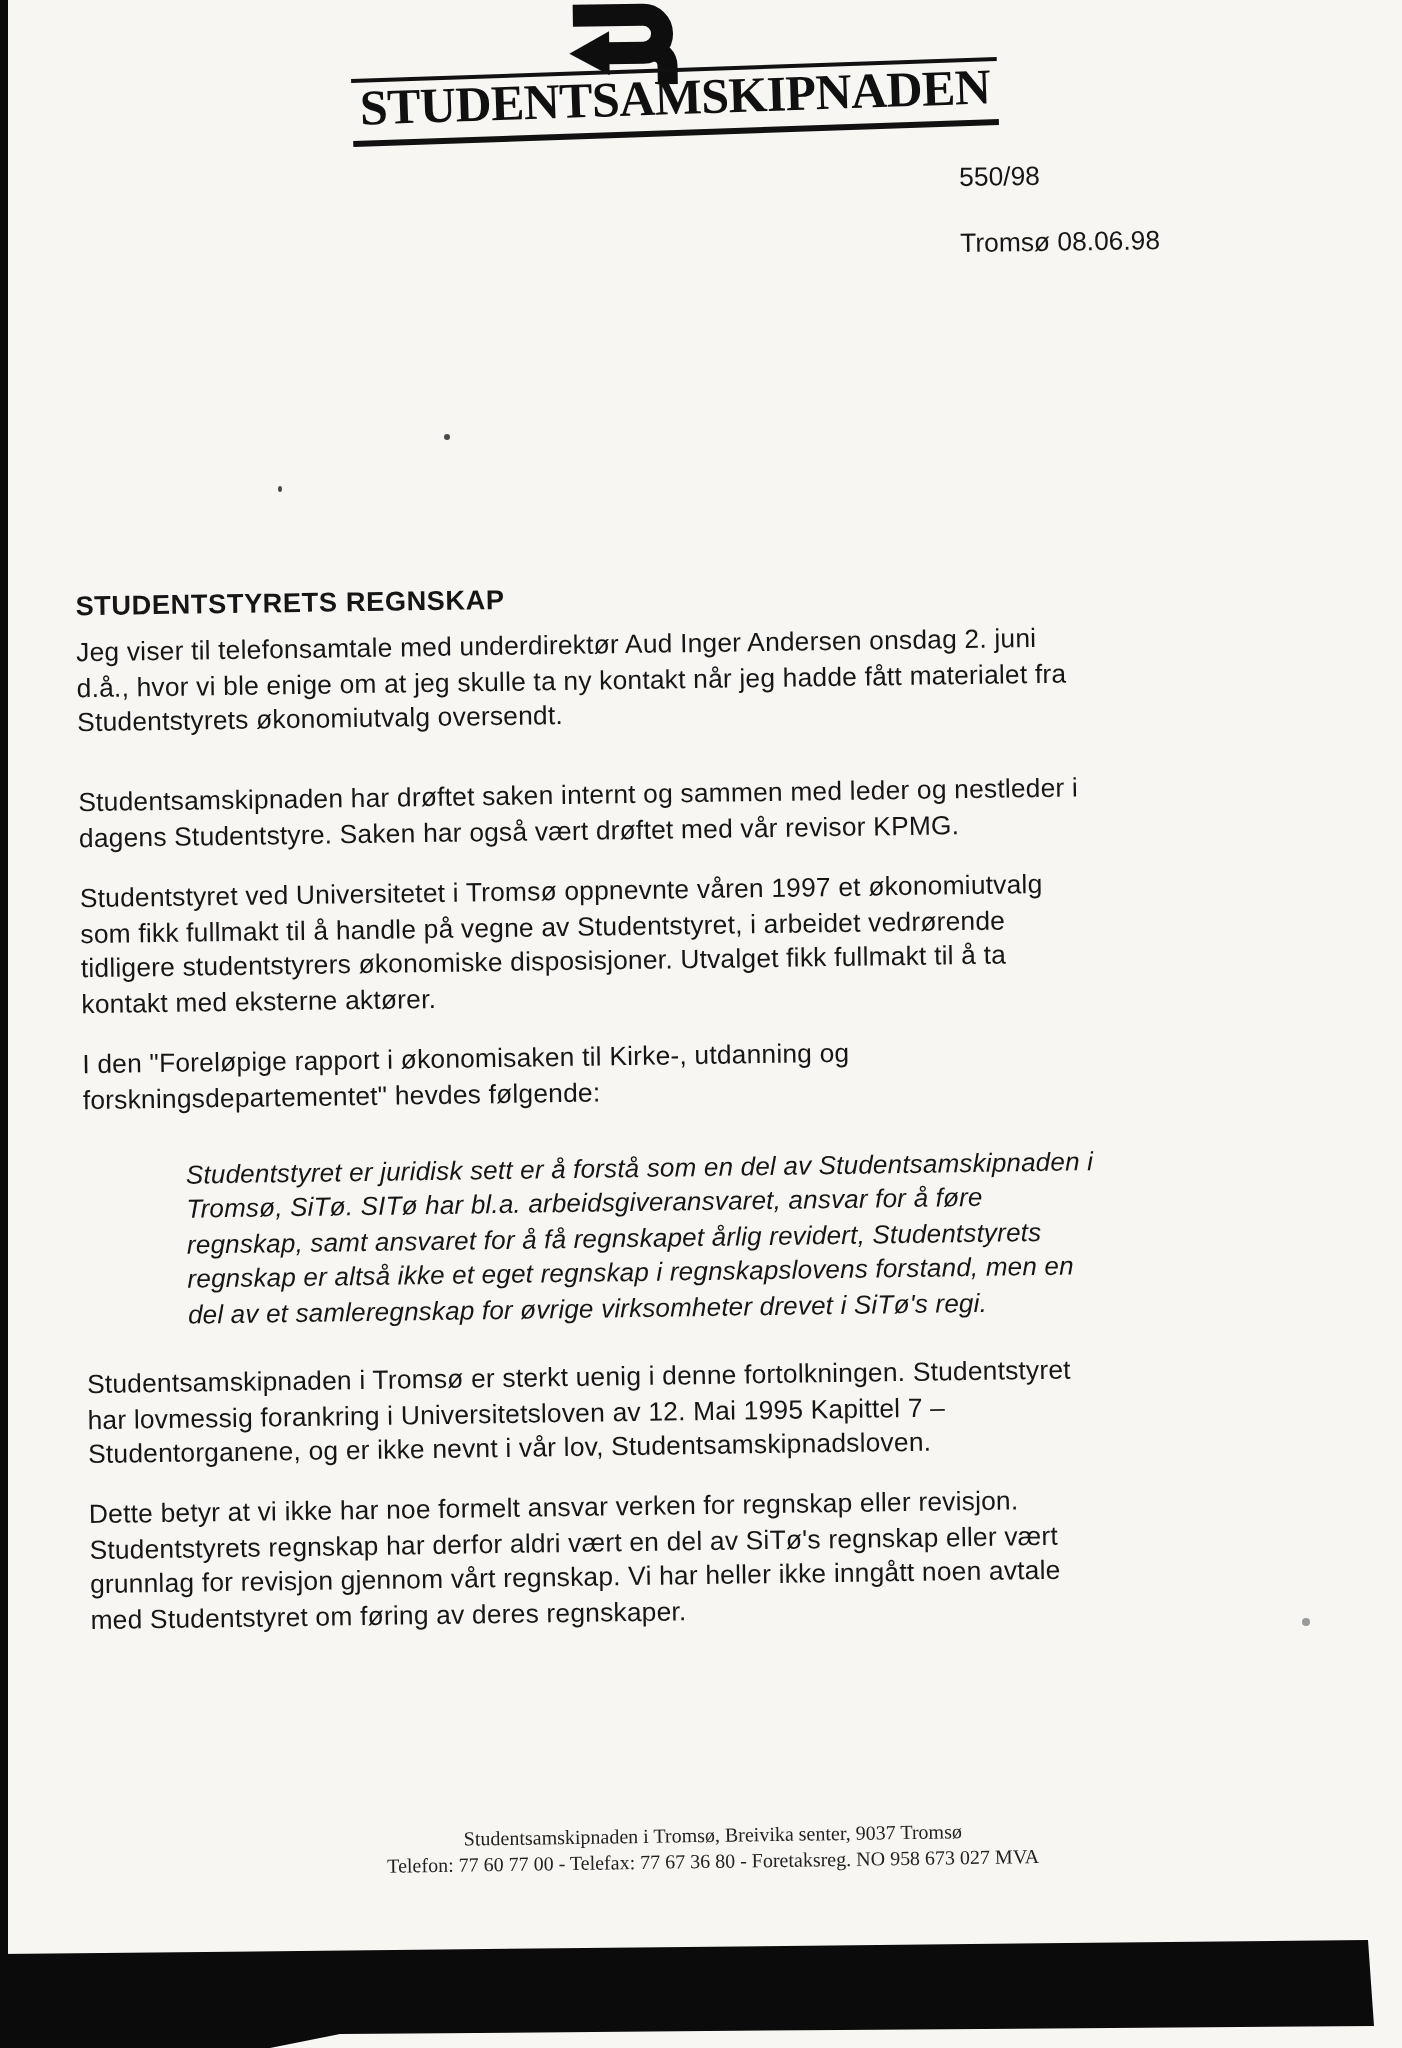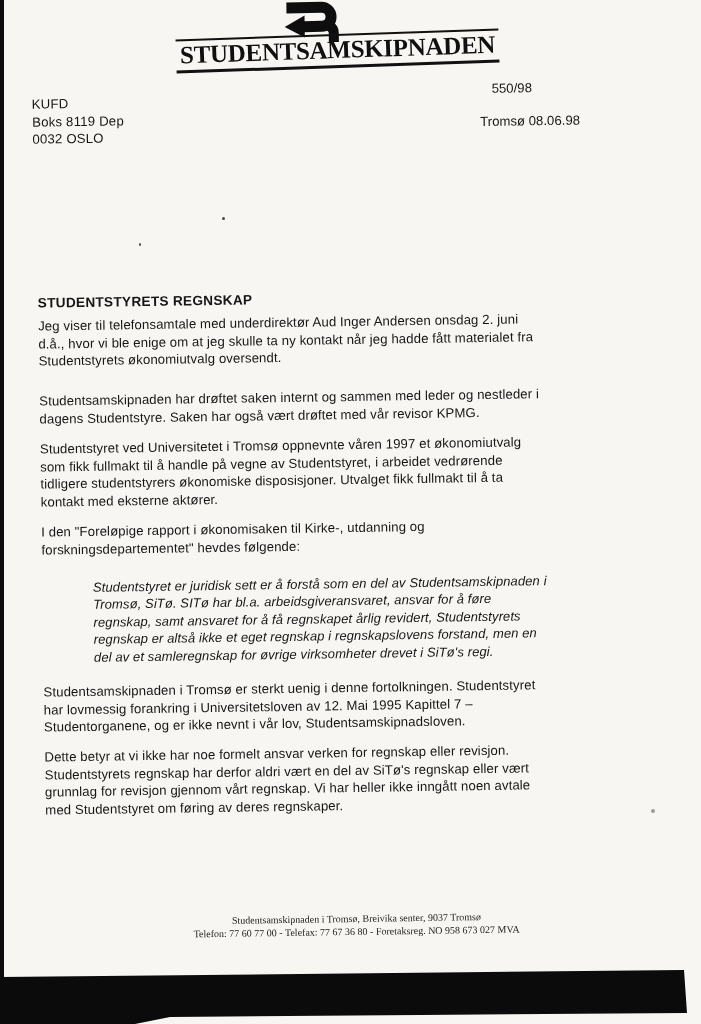--- a/index.html
+++ b/index.html
@@ -39,21 +39,21 @@
     padding:0 4px 1px 4px;
     transform:rotate(-1.1deg);transform-origin:0 50%;
     color:#101010;
   }
 
   .recipient{
     position:absolute;left:38px;top:91px;
     font-size:13.2px;line-height:17.5px;white-space:pre-line;
     letter-spacing:0.2px;
   }
-  .case-number{position:absolute;left:486px;top:83px;font-size:13.2px;margin-left:12px;}
+  .case-number{position:absolute;left:486px;top:83px;font-size:13.2px;}
   .date-line{position:absolute;left:486px;top:116px;font-size:13.2px;}
 
   
   .heading{
     position:absolute;left:41px;top:291px;
     font-size:13.6px;font-weight:bold;letter-spacing:0.3px;
   }
   .para{
     position:absolute;left:41px;width:648px;
     font-size:13.2px;line-height:17.5px;white-space:pre-line;
@@ -83,23 +83,20 @@
 
     <div class="logo">
       <svg width="64" height="42" viewBox="0 0 64 42" xmlns="http://www.w3.org/2000/svg">
         <path d="M46 25 Q54 26 54 33 L54 42" fill="none" stroke="#0e0e0e" stroke-width="10"></path>
         <path d="M7 7 L42 7 A9.5 9.5 0 0 1 42 26 L24 26" fill="none" stroke="#0e0e0e" stroke-width="11"></path>
         <polygon points="25,15 25,37 5,26" fill="#0e0e0e"></polygon>
       </svg>
     </div>
     <div class="wordmark">STUDENTSAMSKIPNADEN</div>
 
-    <div class="recipient">KUFD
-Boks 8119 Dep
-0032  OSLO</div>
     <div class="case-number">550/98</div>
     <div class="date-line">Tromsø 08.06.98</div>
 
     <div class="heading">STUDENTSTYRETS REGNSKAP</div>
     <div class="para p1">Jeg viser til telefonsamtale med underdirektør Aud Inger Andersen onsdag 2. juni
 d.å., hvor vi ble enige om at jeg skulle ta ny kontakt når jeg hadde fått materialet fra
 Studentstyrets økonomiutvalg oversendt.</div>
     <div class="para p2">Studentsamskipnaden har drøftet saken internt og sammen med leder og nestleder i
 dagens Studentstyre. Saken har også vært drøftet med vår revisor KPMG.</div>
     <div class="para p3">Studentstyret ved Universitetet i Tromsø oppnevnte våren 1997 et økonomiutvalg

